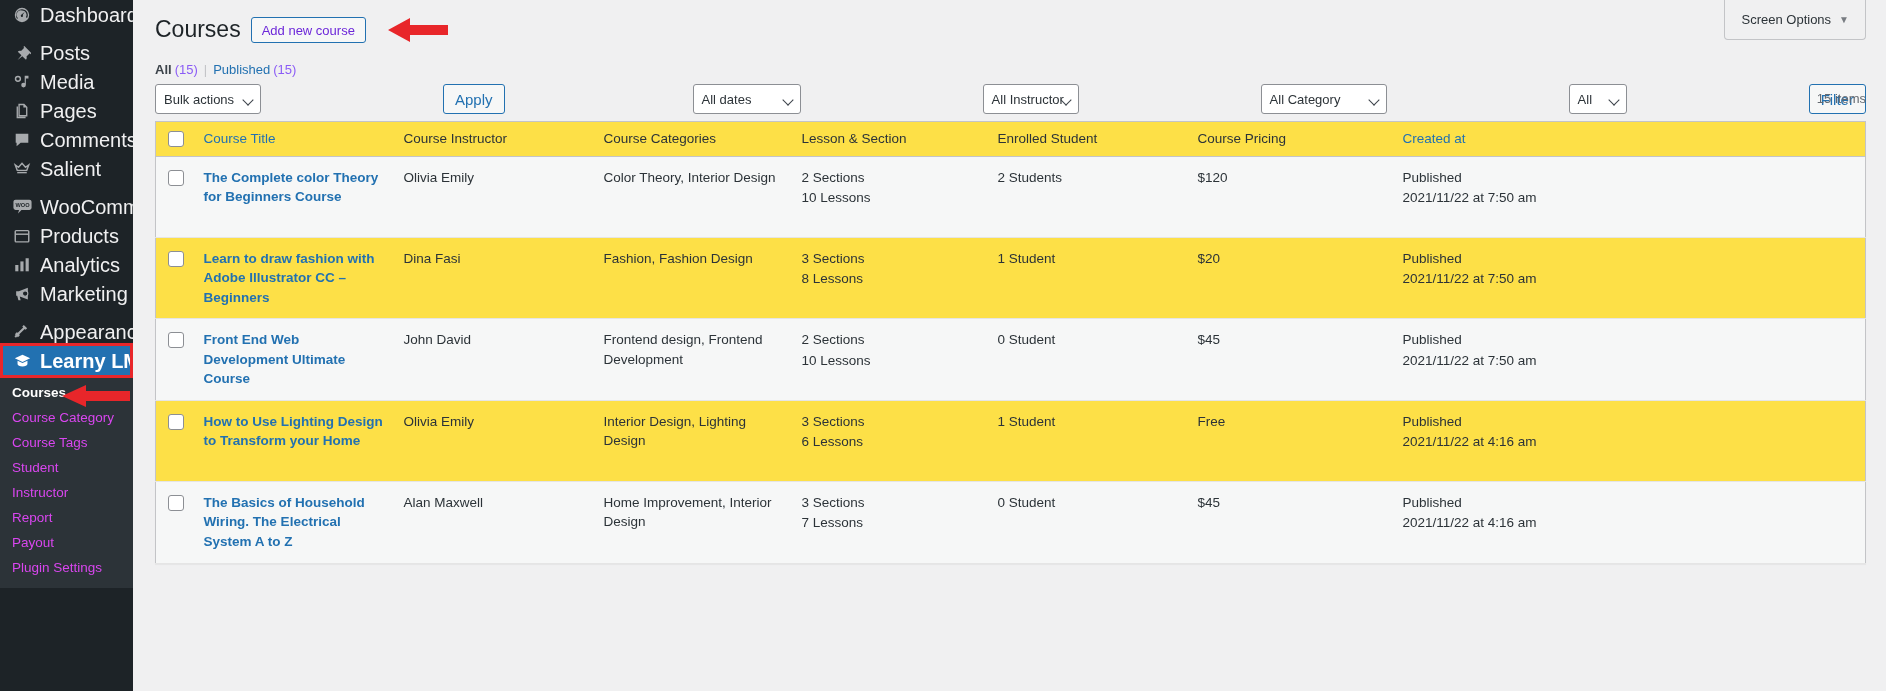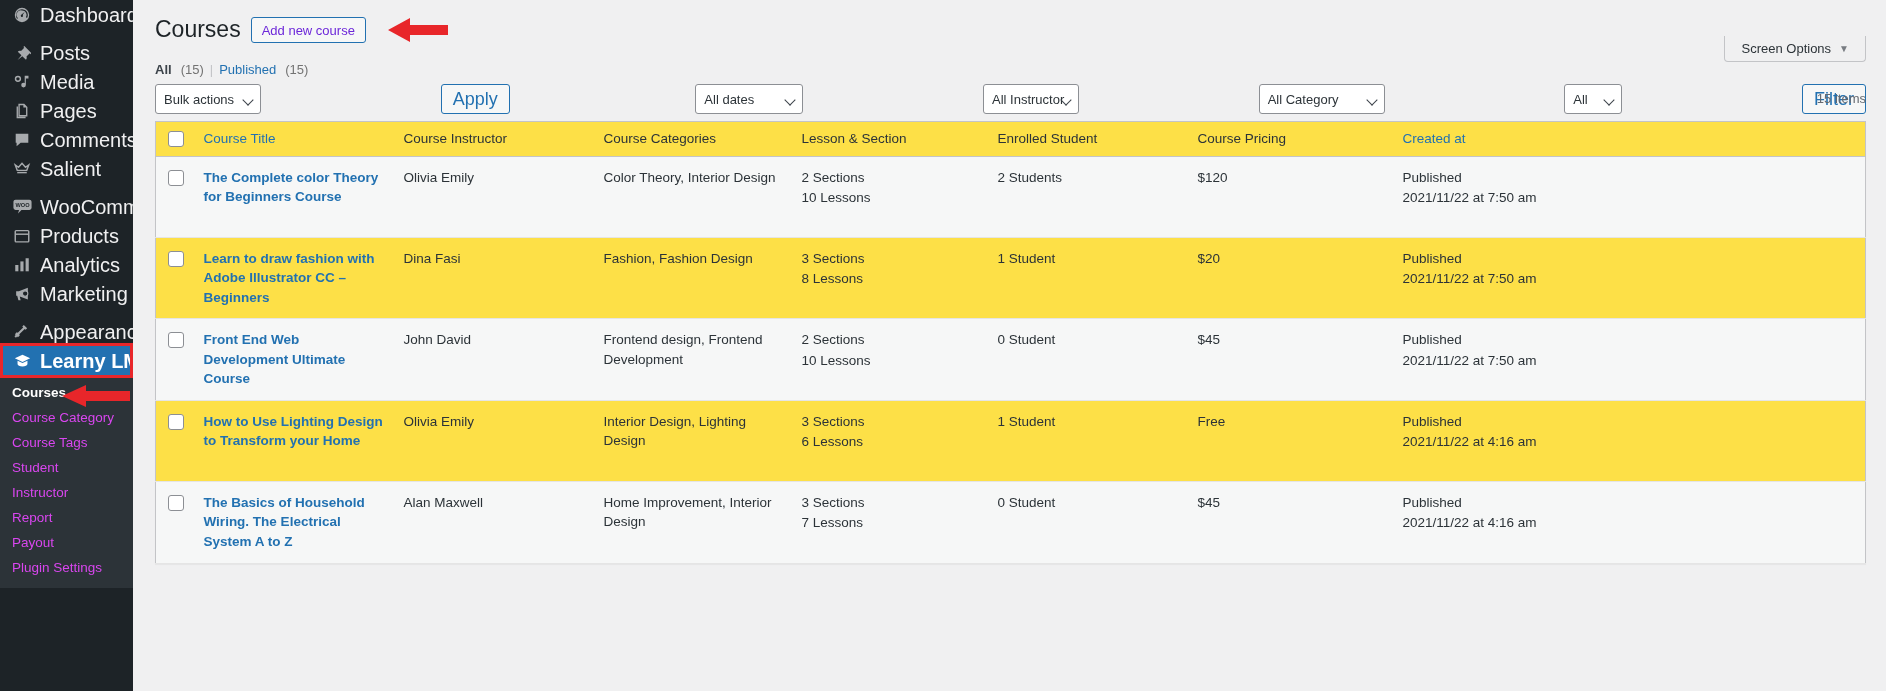--- a/index.html
+++ b/index.html
@@ -45,22 +45,22 @@
   .submenu-item {
     display: block; padding: 5px 0 5px 12px;
     font-size: 13.5px; color: #d946ef; cursor: pointer; white-space: nowrap;
   }
   .submenu-item.current { color: #fff; font-weight: 700; }
 
   
   #wpbody { flex: 1; position: relative; background: #f0f0f1; overflow: hidden; }
 
   .screen-meta-links {
-    position: absolute; top: 0; right: 20px; height: 26px;
-    display: flex; align-items: stretch; z-index: 5; margin-top: 36px;
+    position: absolute; top: 0; right: 20px; height: 40px;
+    display: flex; align-items: stretch; z-index: 5;
   }
   .show-settings {
     background: #f0f0f1; border: 1px solid #c3c4c7; border-top: none;
     border-radius: 0 0 4px 4px;
     padding: 0 16px; display: flex; align-items: center;
     font-size: 13px; color: #2c3338; cursor: pointer; line-height: 1;
   }
   .show-settings .caret { margin-left: 8px; font-size: 10px; color: #787c82; }
 
   .wrap { padding: 10px 20px 0 22px; }
@@ -80,21 +80,21 @@
   .arrow-anno { margin-left: 22px; display: flex; align-items: center; }
 
   .subsubsub {
     list-style: none; display: flex; align-items: center;
     font-size: 13px; color: #3c434a; margin: 10px 0 6px 0; height: 18px;
   }
   .subsubsub li { display: flex; align-items: center; }
   .subsubsub .sep { margin: 0 6px; color: #c3c4c7; }
   .subsubsub .lnk { color: #2271b1; cursor: pointer; }
   .subsubsub .lnk.cur { color: #3c434a; font-weight: 600; }
-  .subsubsub .count { color: #737373; margin-left: 9px; }
+  .subsubsub .count { color: #8b5cf6; margin-left: 3px; }
 
   
   .search-box {
     position: absolute; top: 42px; right: 20px;
     display: flex; align-items: center; gap: 4px; z-index: 4;
   }
   .search-input {
     width: 142px; height: 28px;
     border: 1px solid #8c8f94; border-radius: 3px;
     background: #fff; padding: 0 8px; font-size: 13px;
@@ -134,21 +134,21 @@
   }
   .w-bulk { width: 106px; }
   .w-dates { width: 108px; }
   .w-instr { width: 96px; }
   .w-cat { width: 126px; }
   .w-all { width: 58px; }
   .btn-secondary {
     height: 30px; padding: 0 11px;
     border: 1px solid #2271b1; border-radius: 3px;
     background: #f6f7f7; color: #2271b1;
-    font-size: 18px; cursor: pointer; line-height: 1;
+    font-size: 15px; cursor: pointer; line-height: 1;
     display: inline-flex; align-items: center; margin-right: 12px;
     font-family: "Liberation Sans", sans-serif;
   }
   .btn-filter { margin-right: 0; }
   .displaying-num {
     position: absolute; right: 0; top: 7px;
     font-size: 13px; color: #646970;
   }
 
   

